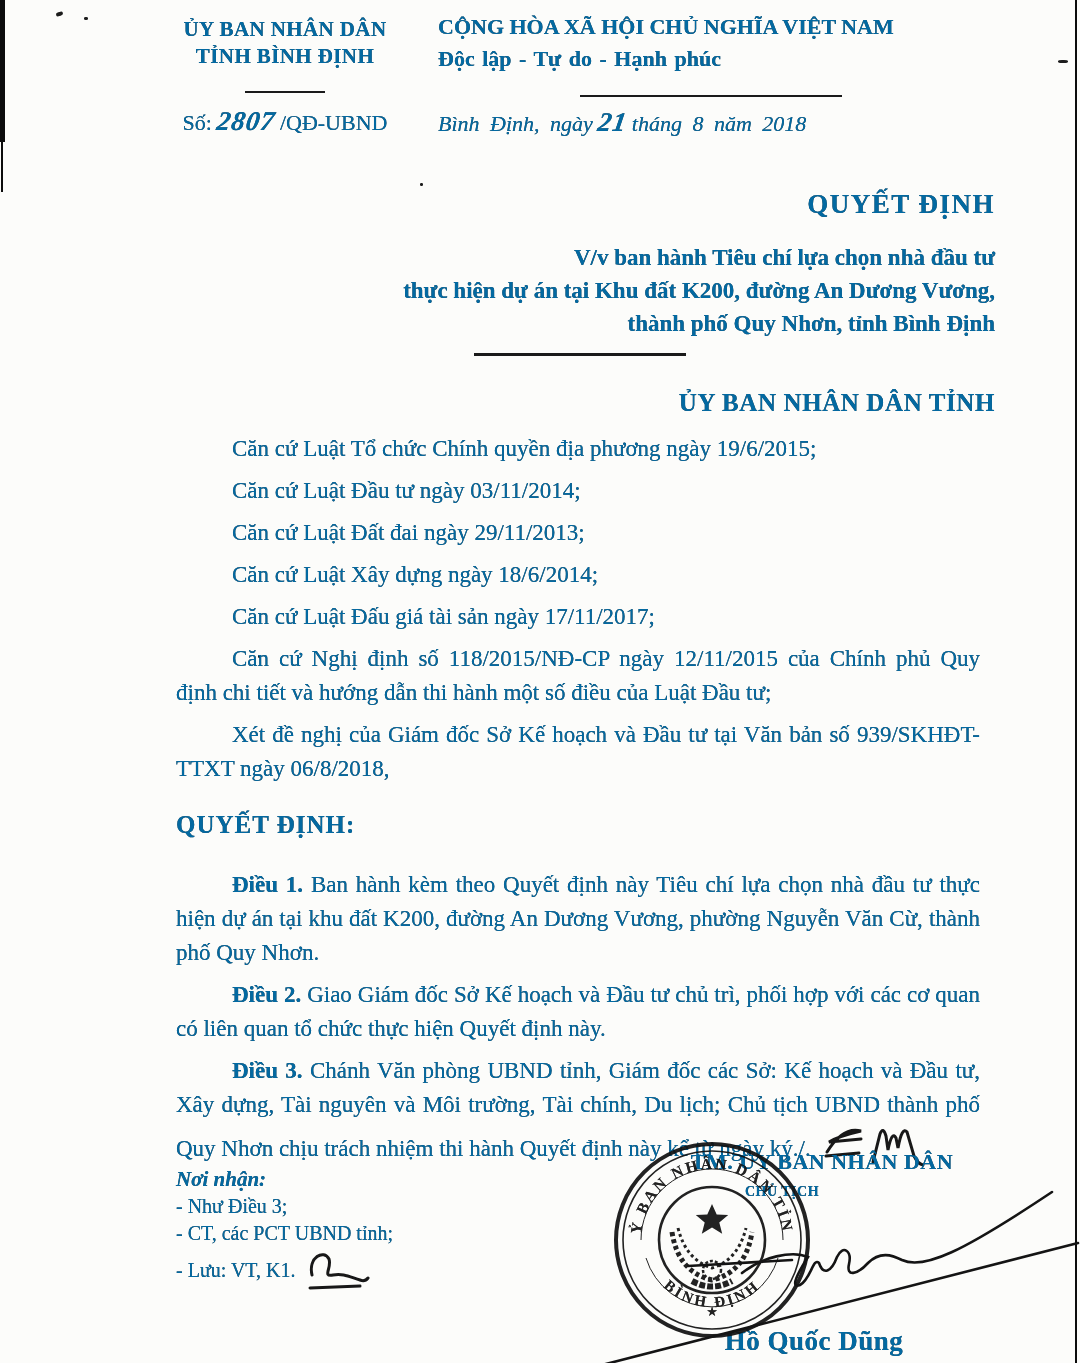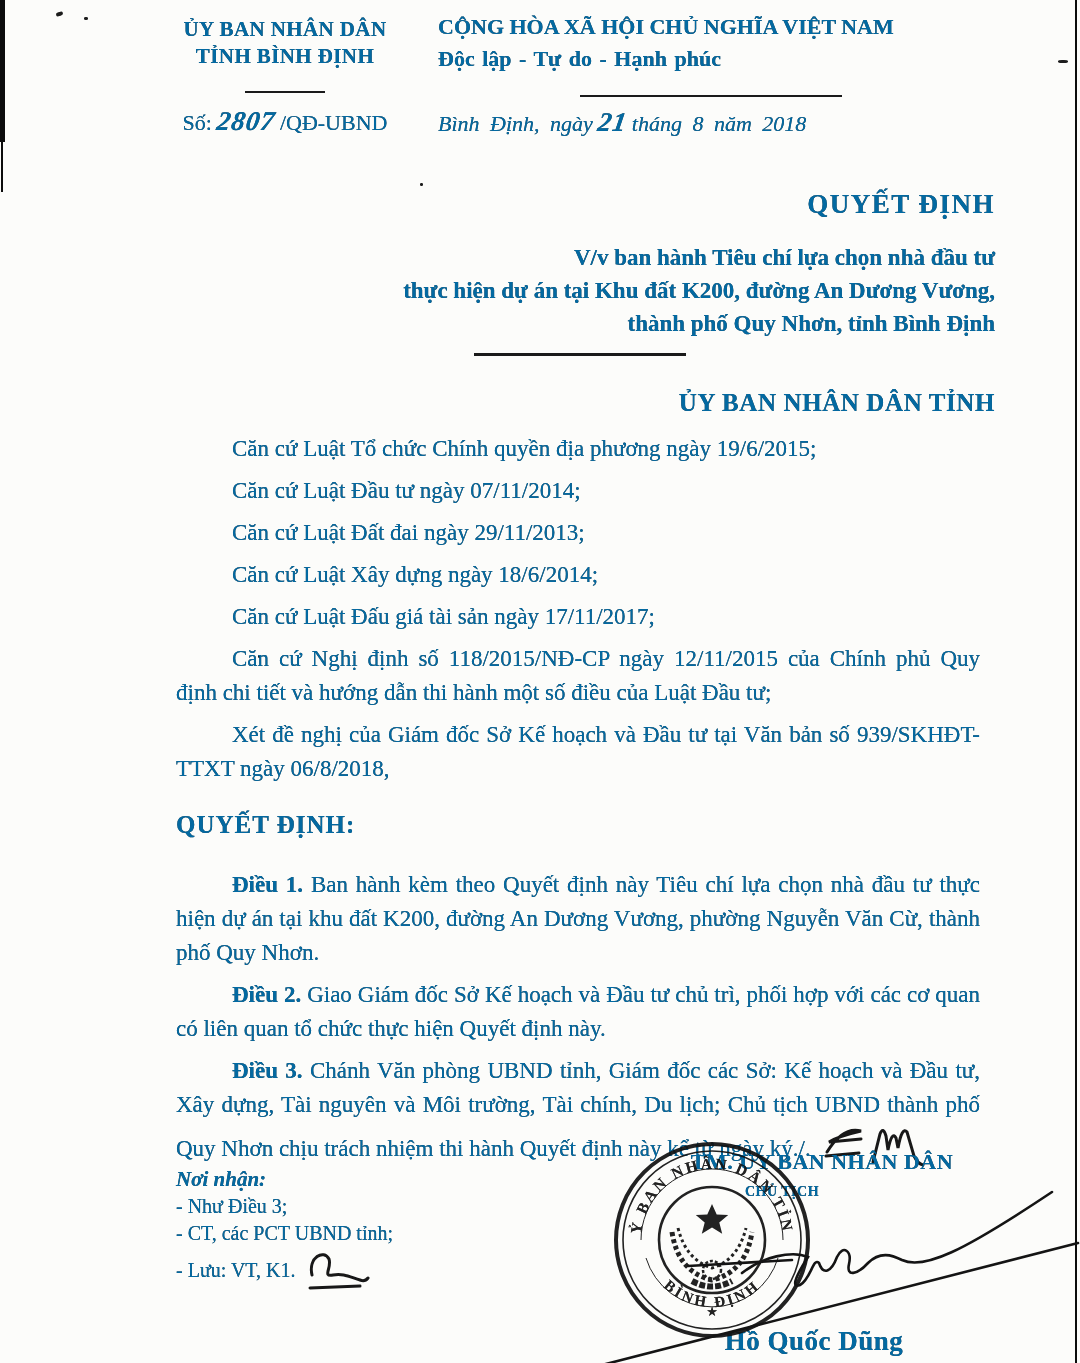--- a/index.html
+++ b/index.html
@@ -99,21 +99,21 @@
       <div>V/v ban hành Tiêu chí lựa chọn nhà đầu tư</div>
       <div>thực hiện dự án tại Khu đất K200, đường An Dương Vương,</div>
       <div>thành phố Quy Nhơn, tỉnh Bình Định</div>
     </div>
     <div class="subtitle-rule"></div>
     <div class="authority">ỦY BAN NHÂN DÂN TỈNH</div>
   </div>
 
   <div class="body">
     <p class="preamble">Căn cứ Luật Tổ chức Chính quyền địa phương ngày 19/6/2015;</p>
-    <p class="preamble">Căn cứ Luật Đầu tư ngày 07/11/2014;</p>
+    <p class="preamble">Căn cứ Luật Đầu tư ngày 03/11/2014;</p>
     <p class="preamble">Căn cứ Luật Đất đai ngày 29/11/2013;</p>
     <p class="preamble">Căn cứ Luật Xây dựng ngày 18/6/2014;</p>
     <p class="preamble">Căn cứ Luật Đấu giá tài sản ngày 17/11/2017;</p>
     <p class="preamble">Căn cứ Nghị định số 118/2015/NĐ-CP ngày 12/11/2015 của Chính phủ Quy định chi tiết và hướng dẫn thi hành một số điều của Luật Đầu tư;</p>
     <p class="preamble">Xét đề nghị của Giám đốc Sở Kế hoạch và Đầu tư tại Văn bản số 939/SKHĐT-TTXT ngày 06/8/2018,</p>
 
     <p class="decision-heading">QUYẾT ĐỊNH:</p>
 
     <p class="article"><span class="article-label">Điều 1.</span> <span>Ban hành kèm theo Quyết định này Tiêu chí lựa chọn nhà đầu tư thực hiện dự án tại khu đất K200, đường An Dương Vương, phường Nguyễn Văn Cừ, thành phố Quy Nhơn.</span></p>
     <p class="article"><span class="article-label">Điều 2.</span> <span>Giao Giám đốc Sở Kế hoạch và Đầu tư chủ trì, phối hợp với các cơ quan có liên quan tổ chức thực hiện Quyết định này.</span></p>

